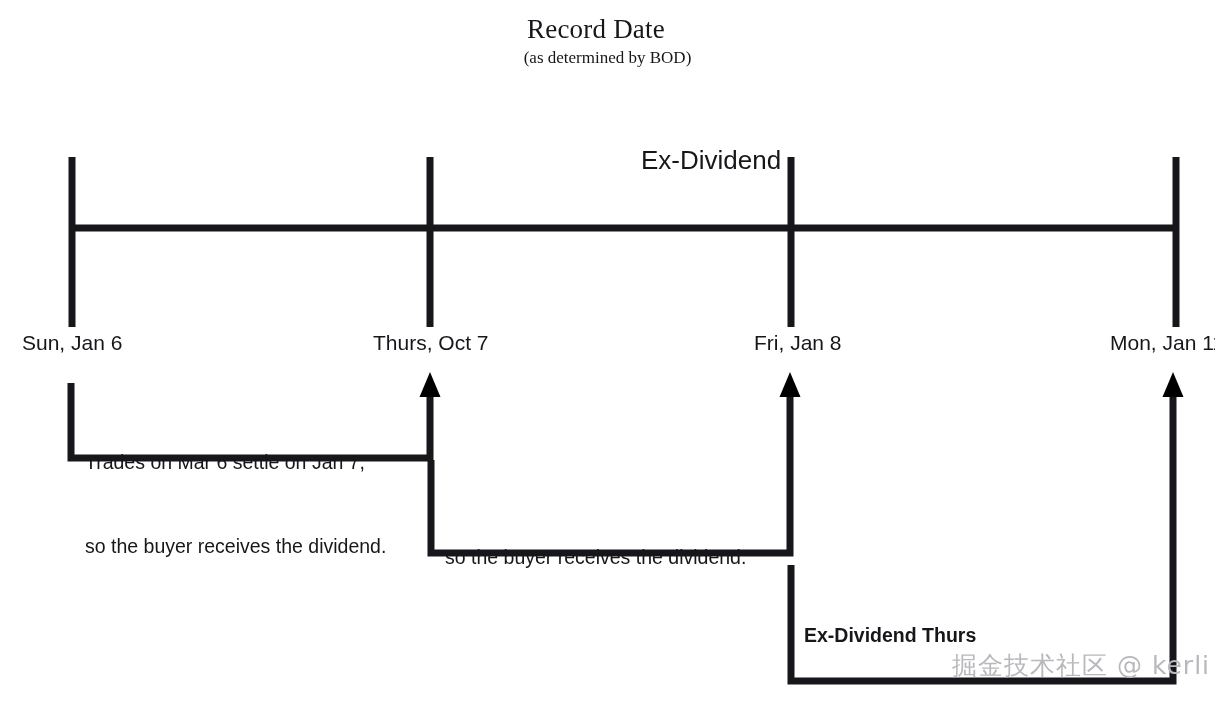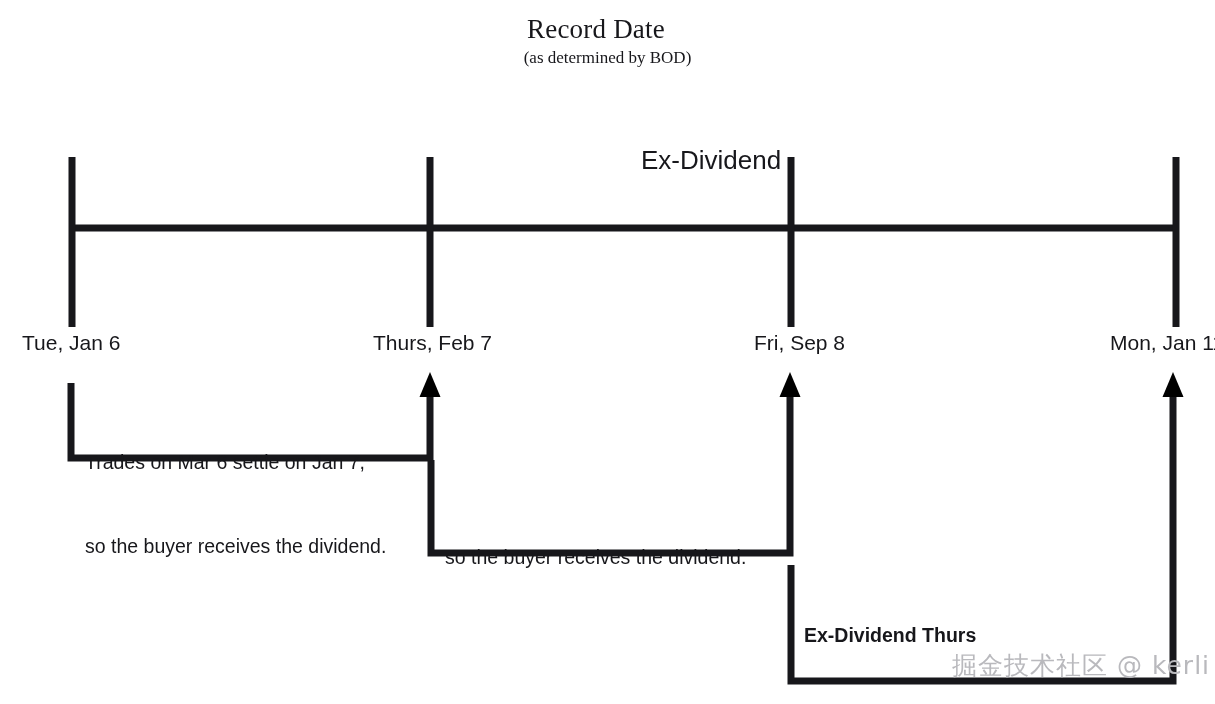--- a/index.html
+++ b/index.html
@@ -88,23 +88,23 @@
   </g>
 </svg>
 
 <div class="txt title-main" style="left:0; top:14px; width:1192px; text-align:center;">Record Date</div>
 <div class="txt title-sub" style="left:0; top:48px; width:1215px; text-align:center;">(as determined by BOD)</div>
 
 <div class="txt title-ex" style="left:641px; top:83px; width:295px;">
   <div>Ex-Dividend</div>
 </div>
 
-<div class="txt axis-label" style="left:22px; top:331px;">Tue, Jan 6</div>
-<div class="txt axis-label" style="left:373px; top:331px;">Thurs, Feb 7</div>
-<div class="txt axis-label" style="left:754px; top:331px;">Fri, Sep 8</div>
+<div class="txt axis-label" style="left:22px; top:331px;">Sun, Jan 6</div>
+<div class="txt axis-label" style="left:373px; top:331px;">Thurs, Oct 7</div>
+<div class="txt axis-label" style="left:754px; top:331px;">Fri, Jan 8</div>
 <div class="txt axis-label" style="left:1110px; top:331px;">Mon, Jan 11</div>
 
 <div class="txt callout-text" style="left:85px; top:392px;">
   <div>Trades on Mar 6 settle on Jan 7,</div>
   <div>so the buyer receives the dividend.</div>
 </div>
 
 <div class="txt callout-text" style="left:445px; top:487px;">
   <div>so the buyer receives the dividend.</div>
 </div>

